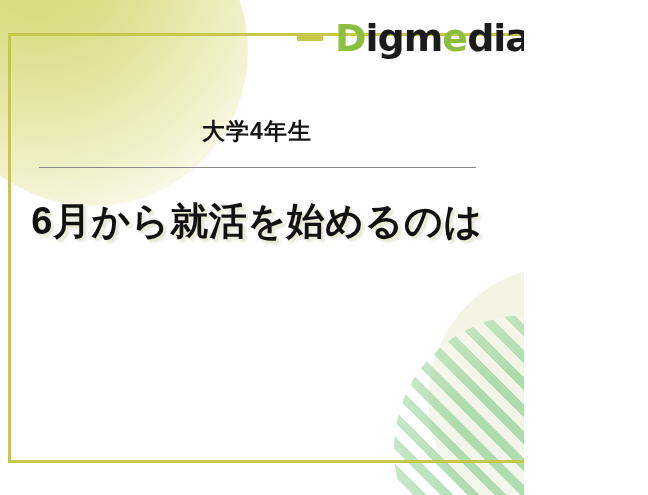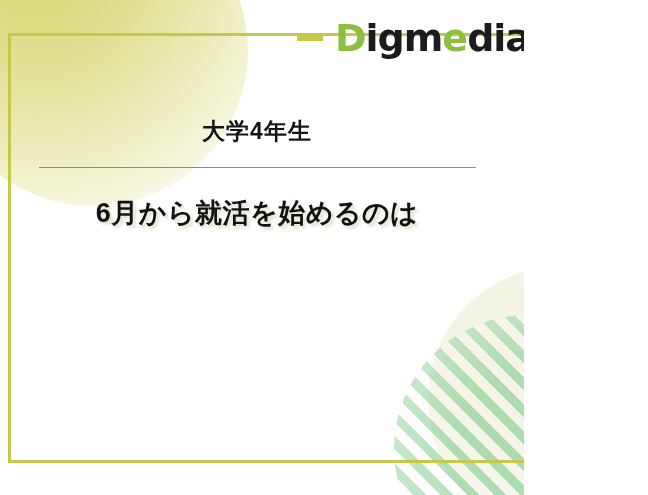--- a/index.html
+++ b/index.html
@@ -160,21 +160,21 @@
 
   #divider {
     width: 437px;
     height: 1px;
     background: #8a8a8a;
     margin: 21px auto 0 auto;
   }
 
   #headline {
     margin: 26px 0 0 0;
-    font-size: 27px;
+    font-size: 38px;
     font-weight: 700;
     line-height: 1.46;
     color: #111111;
     letter-spacing: 0.5px;
     text-shadow: 2px 2px 0 rgba(235, 235, 215, 0.95),
                  3px 3px 3px rgba(170, 170, 140, 0.35);
   }
   #headline .hl-line { display: block; }
 </style>
 </head>

